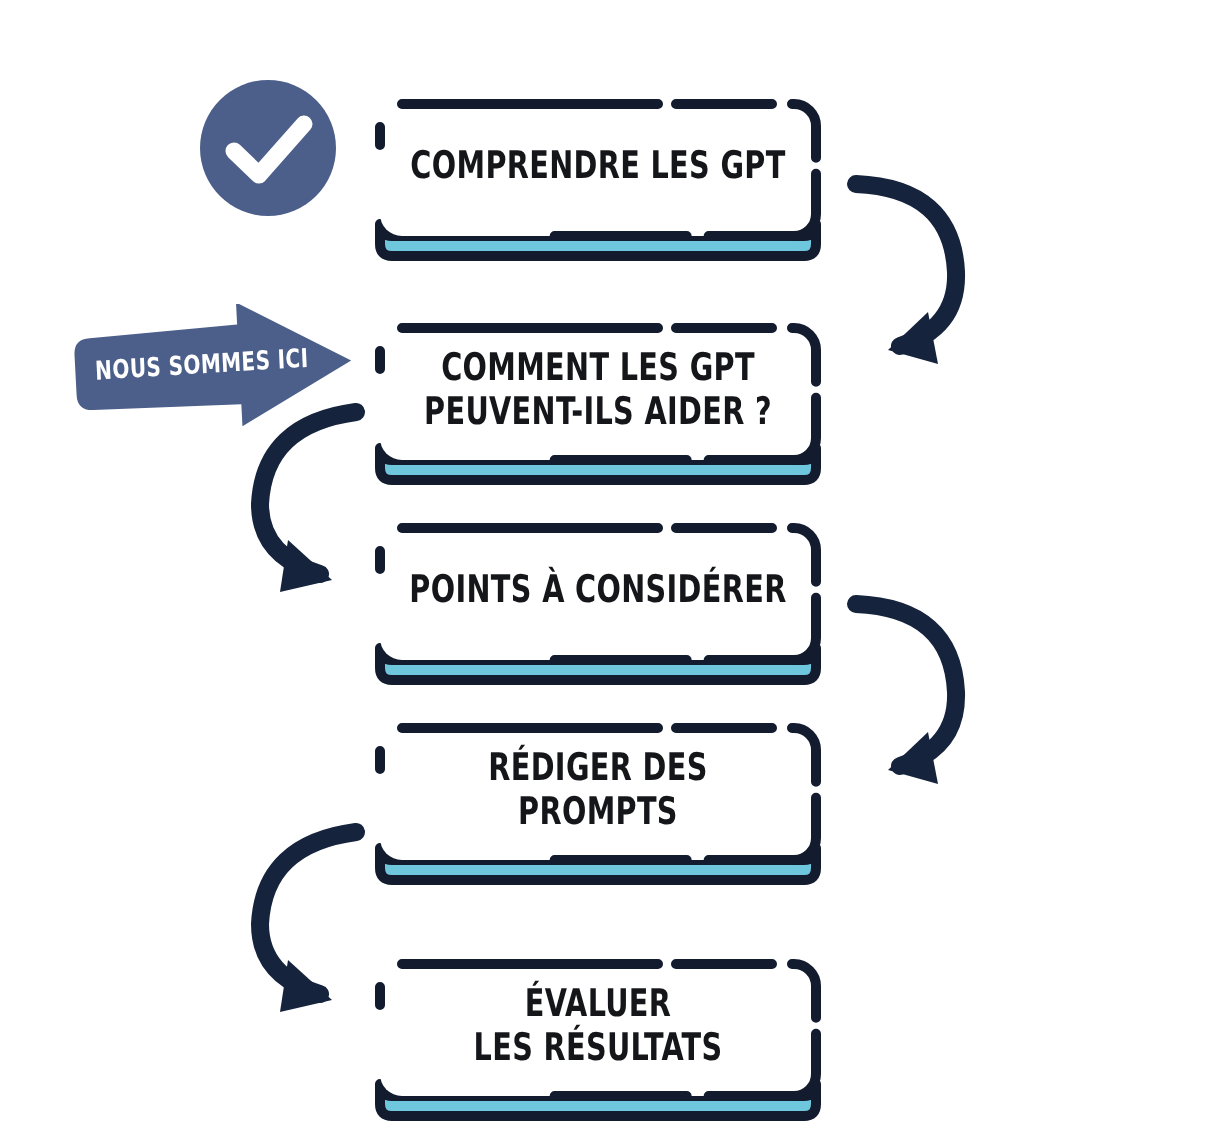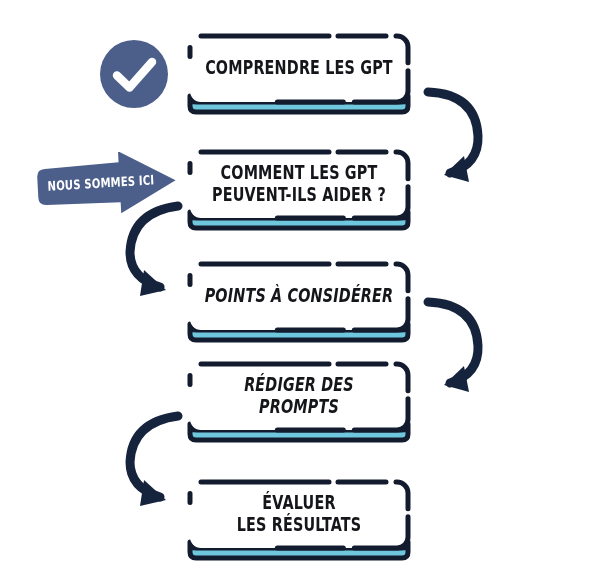--- a/index.html
+++ b/index.html
@@ -156,52 +156,52 @@
     </svg>
   </div>
 
   <div class="connector" style="left:112px; top:402px; width:98px; height:112px;">
     <svg viewBox="0 0 98 112" width="98" height="112" aria-hidden="true">
       <path d="M66 14 Q20 20 18 60 Q18 86 48 95" fill="none" stroke="#15233c" stroke-width="9" stroke-linecap="round"></path>
       <path d="M32 78 L54 98 L28 104 Z" fill="#15233c"></path>
     </svg>
   </div>
 
-  <div class="step-box" style="top:32px; height:84px;">
+  <div class="step-box" style="top:48px; height:84px;">
     <div class="box-frame">
       <svg class="box-svg" viewBox="0 0 226 84" preserveAspectRatio="none" aria-hidden="true">
         <path d="M10 70 Q4 70 4 64 L4 74 Q4 80 10 80 L216 80 Q222 80 222 74 L222 64 Q222 70 216 70 Z" fill="#6fc7dd" stroke="#131c2e" stroke-width="5" stroke-linejoin="round"></path>
         <rect x="4" y="4" width="218" height="66" rx="11" ry="11" fill="#ffffff" stroke="#131c2e" stroke-width="5" stroke-linecap="round" stroke-dasharray="128 9 48 10 34 8 80 11 66"></rect>
       </svg>
       <div class="box-label">COMPRENDRE LES GPT</div>
     </div>
   </div>
 
-  <div class="step-box" style="top:148px; height:84px;text-decoration:underline;">
+  <div class="step-box" style="top:160px; height:84px;text-decoration:underline;">
     <div class="box-frame">
       <svg class="box-svg" viewBox="0 0 226 84" preserveAspectRatio="none" aria-hidden="true">
         <path d="M10 70 Q4 70 4 64 L4 74 Q4 80 10 80 L216 80 Q222 80 222 74 L222 64 Q222 70 216 70 Z" fill="#6fc7dd" stroke="#131c2e" stroke-width="5" stroke-linejoin="round"></path>
         <rect x="4" y="4" width="218" height="66" rx="11" ry="11" fill="#ffffff" stroke="#131c2e" stroke-width="5" stroke-linecap="round" stroke-dasharray="128 9 48 10 34 8 80 11 66"></rect>
       </svg>
       <div class="box-label">COMMENT LES GPT
 PEUVENT-ILS AIDER ?</div>
     </div>
   </div>
 
-  <div class="step-box" style="top:260px; height:84px;font-style:italic;">
+  <div class="step-box" style="top:260px; height:84px;">
     <div class="box-frame">
       <svg class="box-svg" viewBox="0 0 226 84" preserveAspectRatio="none" aria-hidden="true">
         <path d="M10 70 Q4 70 4 64 L4 74 Q4 80 10 80 L216 80 Q222 80 222 74 L222 64 Q222 70 216 70 Z" fill="#6fc7dd" stroke="#131c2e" stroke-width="5" stroke-linejoin="round"></path>
         <rect x="4" y="4" width="218" height="66" rx="11" ry="11" fill="#ffffff" stroke="#131c2e" stroke-width="5" stroke-linecap="round" stroke-dasharray="128 9 48 10 34 8 80 11 66"></rect>
       </svg>
       <div class="box-label">POINTS À CONSIDÉRER</div>
     </div>
   </div>
 
-  <div class="step-box" style="top:360px; height:84px;font-style:italic;">
+  <div class="step-box" style="top:360px; height:84px;">
     <div class="box-frame">
       <svg class="box-svg" viewBox="0 0 226 84" preserveAspectRatio="none" aria-hidden="true">
         <path d="M10 70 Q4 70 4 64 L4 74 Q4 80 10 80 L216 80 Q222 80 222 74 L222 64 Q222 70 216 70 Z" fill="#6fc7dd" stroke="#131c2e" stroke-width="5" stroke-linejoin="round"></path>
         <rect x="4" y="4" width="218" height="66" rx="11" ry="11" fill="#ffffff" stroke="#131c2e" stroke-width="5" stroke-linecap="round" stroke-dasharray="128 9 48 10 34 8 80 11 66"></rect>
       </svg>
       <div class="box-label">RÉDIGER DES PROMPTS</div>
     </div>
   </div>
 
   <div class="step-box" style="top:478px; height:84px;">

